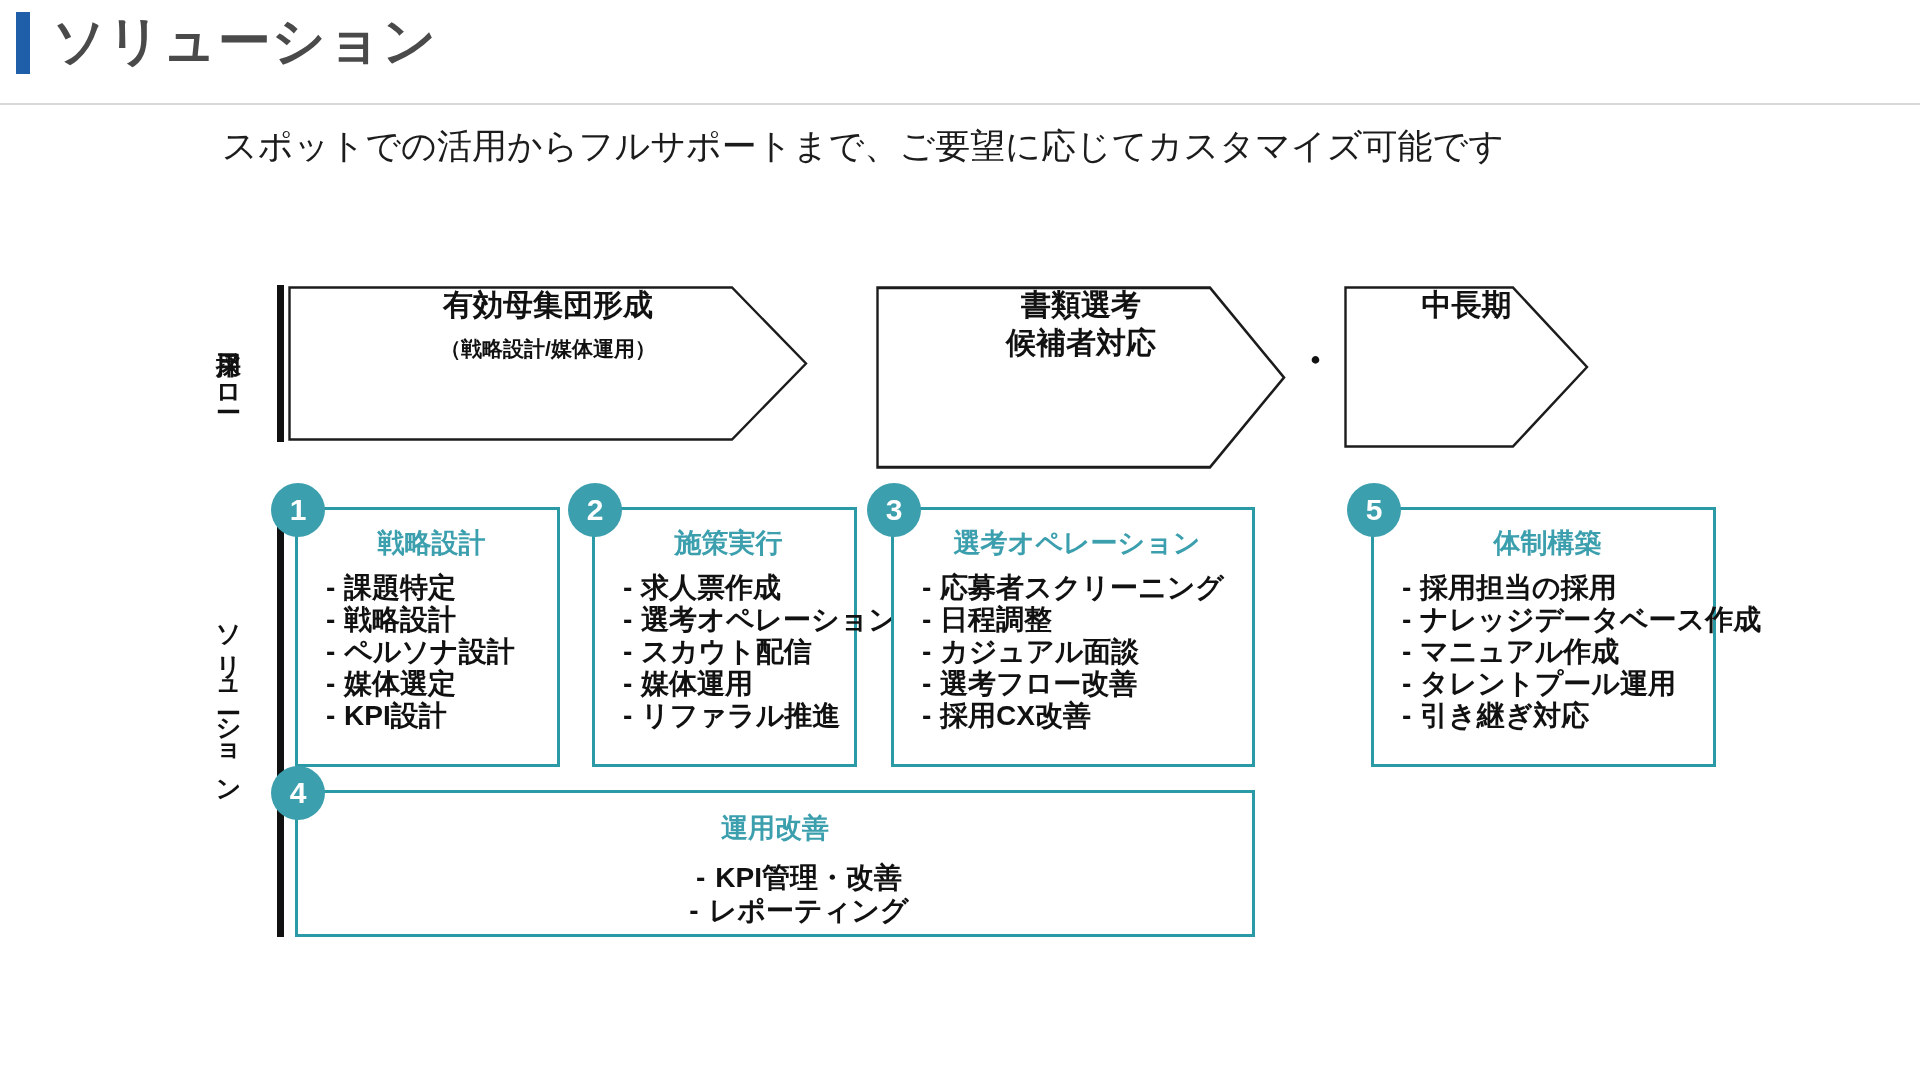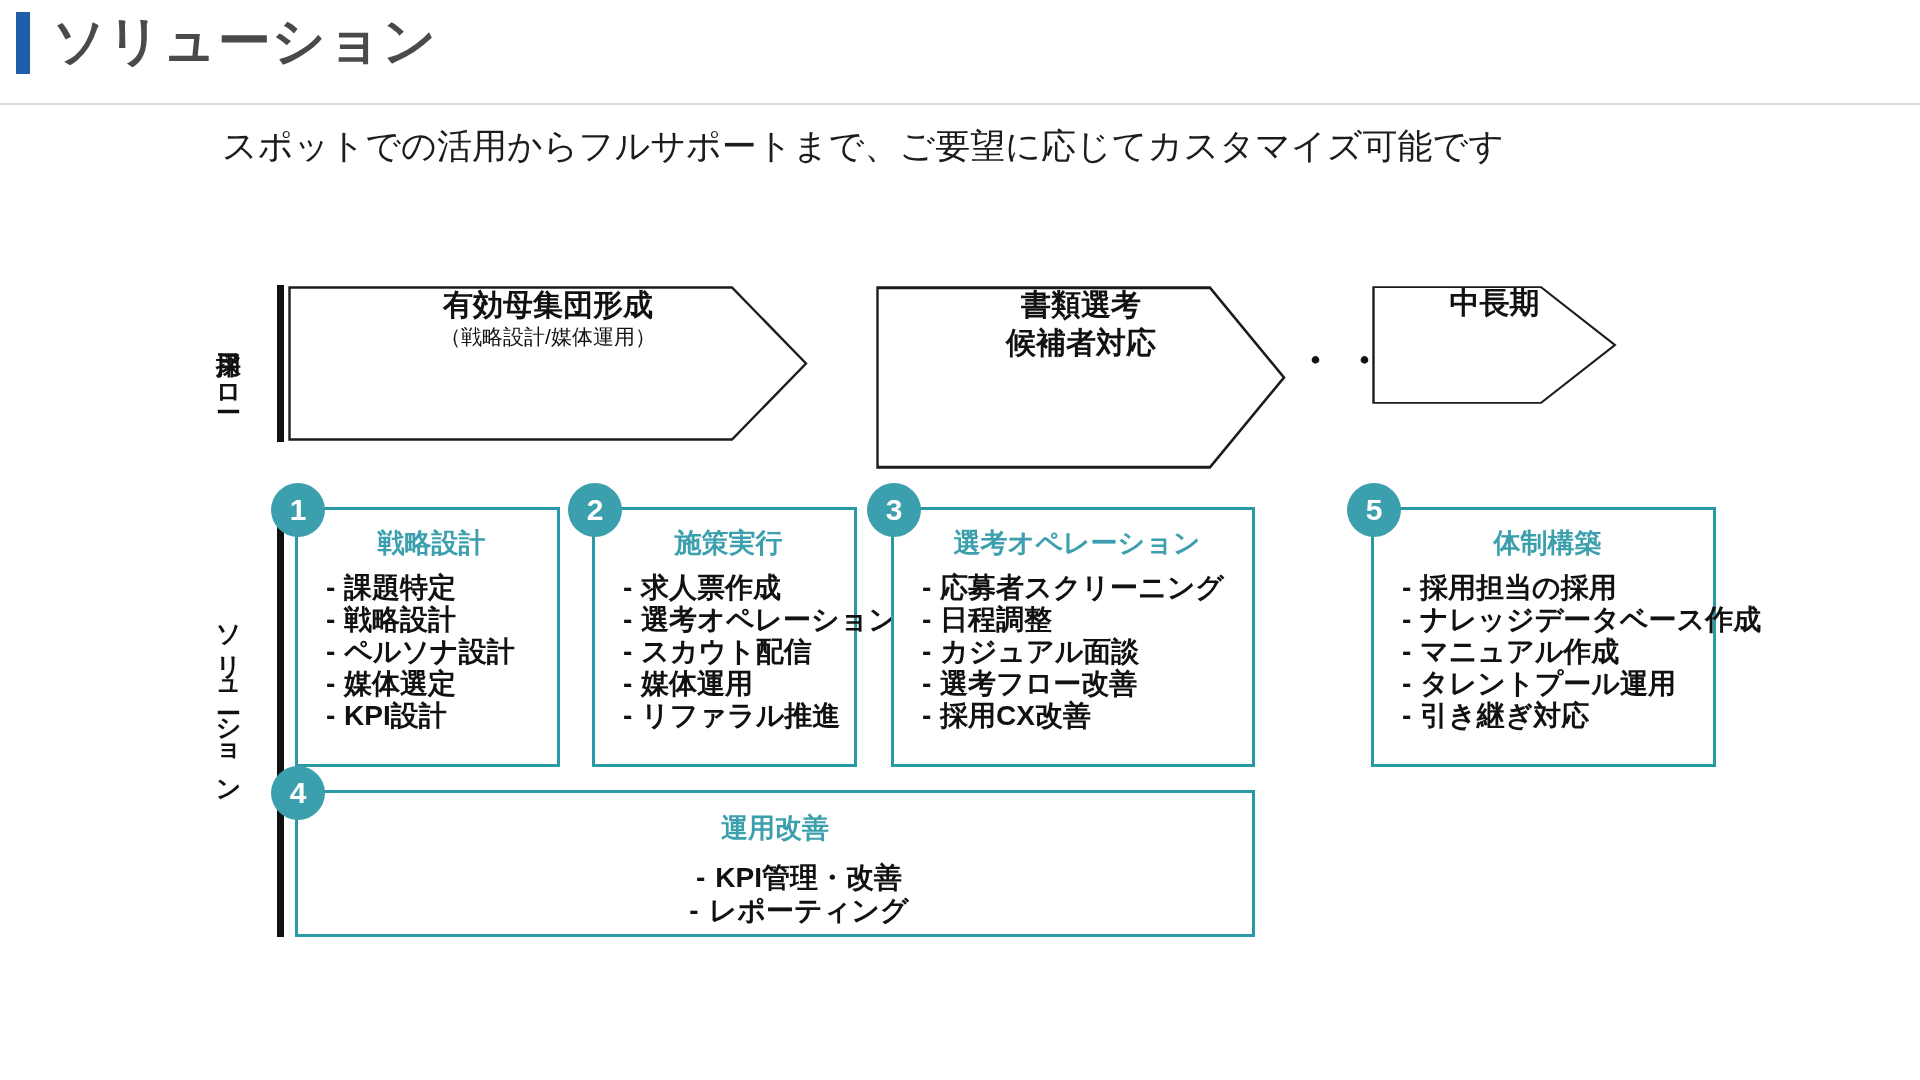--- a/index.html
+++ b/index.html
@@ -111,25 +111,25 @@
   }
   .chevron-text {
     position: relative;
     z-index: 2;
     text-align: center;
     font-weight: 700;
     color: #111111;
     line-height: 1.28;
   }
   .chevron-title { font-size: 30px; }
-  .chevron-sub { font-size: 21px; font-weight: 400; margin-top: 0; }
+  .chevron-sub { font-size: 21px; font-weight: 700; margin-top: 12px; }
 
   #chevron-1 { left: 288px; top: 286px; width: 520px; height: 155px; }
   #chevron-2 { left: 876px; top: 286px; width: 410px; height: 183px; }
-  #chevron-3 { left: 1372px; top: 286px; width: 245px; height: 118px; font-family: Liberation Mono, monospace; }
+  #chevron-3 { left: 1344px; top: 286px; width: 245px; height: 162px; }
 
   #flow-ellipsis {
     position: absolute;
     left: 1295px; top: 340px;
     width: 100px;
     font-size: 40px;
     letter-spacing: 9px;
     color: #111111;
     font-weight: 700;
     line-height: 40px;

